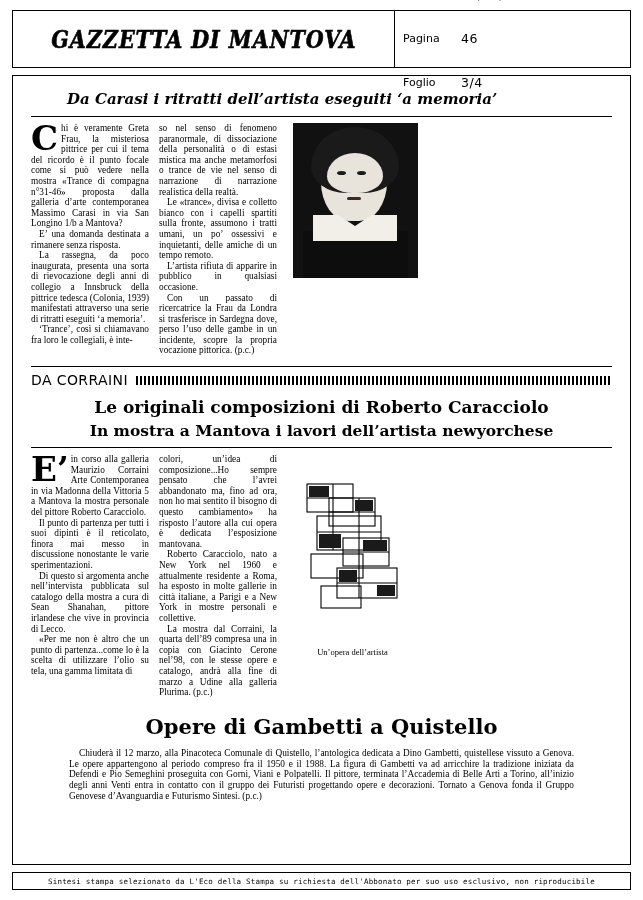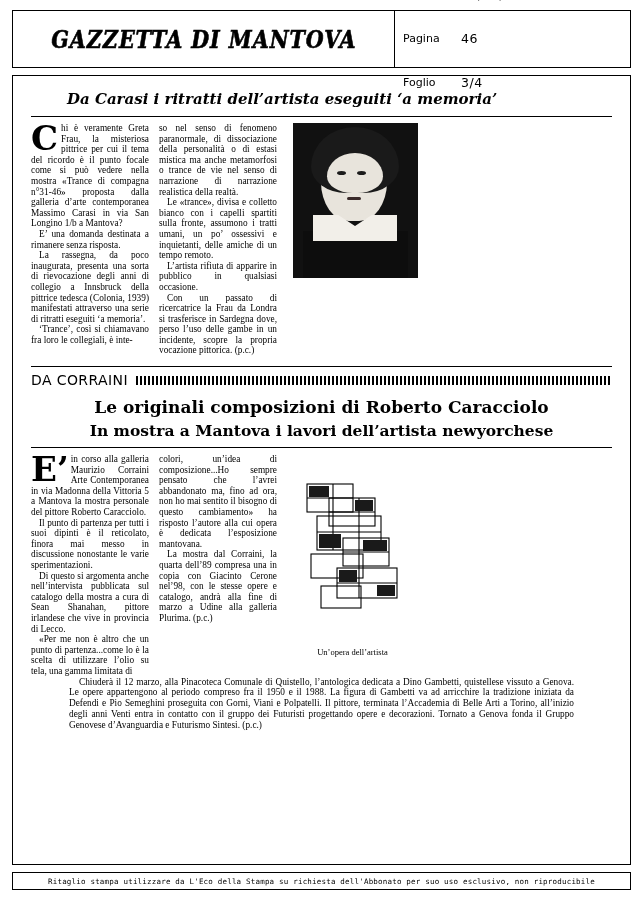--- a/index.html
+++ b/index.html
@@ -342,20 +342,21 @@
 
       <div class="cols-2">
         <div class="col c1">
           <p class="first"><span class="dropcap-e">E’</span><span>in corso alla galleria Maurizio Corraini Arte Contemporanea in via Madonna della Vittoria 5 a Mantova la mostra personale del pittore Roberto Caracciolo.</span></p>
           <p>Il punto di partenza per tutti i suoi dipinti è il reticolato, finora mai messo in discussione nonostante le varie sperimentazioni.</p>
           <p>Di questo si argomenta anche nell’intervista pubblicata sul catalogo della mostra a cura di Sean Shanahan, pittore irlandese che vive in provincia di Lecco.</p>
           <p>«Per me non è altro che un punto di partenza...come lo è la scelta di utilizzare l’olio su tela, una gamma limitata di</p>
         </div>
         <div class="col c2">
           <p class="first">colori, un’idea di composizione...Ho sempre pensato che l’avrei abbandonato ma, fino ad ora, non ho mai sentito il bisogno di questo cambiamento» ha risposto l’autore alla cui opera è dedicata l’esposizione mantovana.</p>
+          <p>Roberto Caracciolo, nato a New York nel 1960 e attualmente residente a Roma, ha esposto in molte gallerie in città italiane, a Parigi e a New York in mostre personali e collettive.</p>
           <p>La mostra dal Corraini, la quarta dell’89 compresa una in copia con Giacinto Cerone nel’98, con le stesse opere e catalogo, andrà alla fine di marzo a Udine alla galleria Plurima. (p.c.)</p>
         </div>
         <div style="flex:none;">
           <div class="art-box">
             <svg width="125" height="190" viewBox="0 0 125 190">
               <rect x="0" y="0" width="125" height="190" fill="#ffffff"></rect>
               <g stroke="#000" stroke-width="1.1" fill="none">
                 <rect x="14" y="30" width="46" height="28"></rect>
                 <rect x="36" y="44" width="46" height="28"></rect>
                 <rect x="24" y="62" width="64" height="34"></rect>
@@ -380,24 +381,25 @@
                 <rect x="84" y="131" width="18" height="11"></rect>
               </g>
             </svg>
           </div>
           <div class="art-caption">Un’opera dell’artista</div>
         </div>
       </div>
     </div>
 
     <div>
+      <div class="headline-3">Opere di Gambetti a Quistello</div>
       <div class="body-3">
         <p>Chiuderà il 12 marzo, alla Pinacoteca Comunale di Quistello, l’antologica dedicata a Dino Gambetti, quistellese vissuto a Genova. Le opere appartengono al periodo compreso fra il 1950 e il 1988. La figura di Gambetti va ad arricchire la tradizione iniziata da Defendi e Pio Semeghini proseguita con Gorni, Viani e Polpatelli. Il pittore, terminata l’Accademia di Belle Arti a Torino, all’inizio degli anni Venti entra in contatto con il gruppo dei Futuristi progettando opere e decorazioni. Tornato a Genova fonda il Gruppo Genovese d’Avanguardia e Futurismo Sintesi. (p.c.)</p>
       </div>
     </div>
 
   </div>
 
   <div class="footer">
-    <span>Ritaglio stampa utilizzare da L'Eco della Stampa su richiesta dell'Abbonato per suo uso esclusivo, non riproducibile</span>
+    <span>Sintesi stampa selezionato da L'Eco della Stampa su richiesta dell'Abbonato per suo uso esclusivo, non riproducibile</span>
   </div>
 
 </div>
 
 </body></html>

